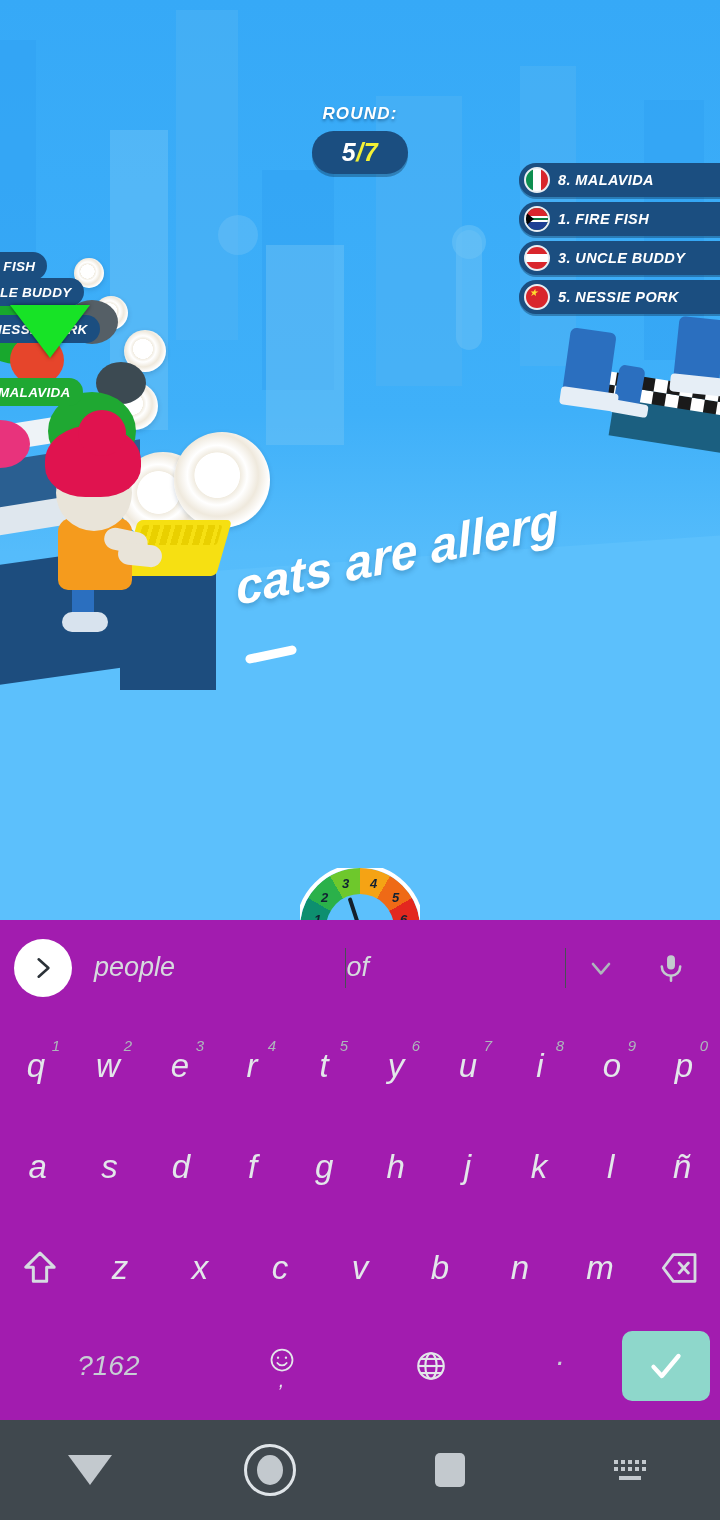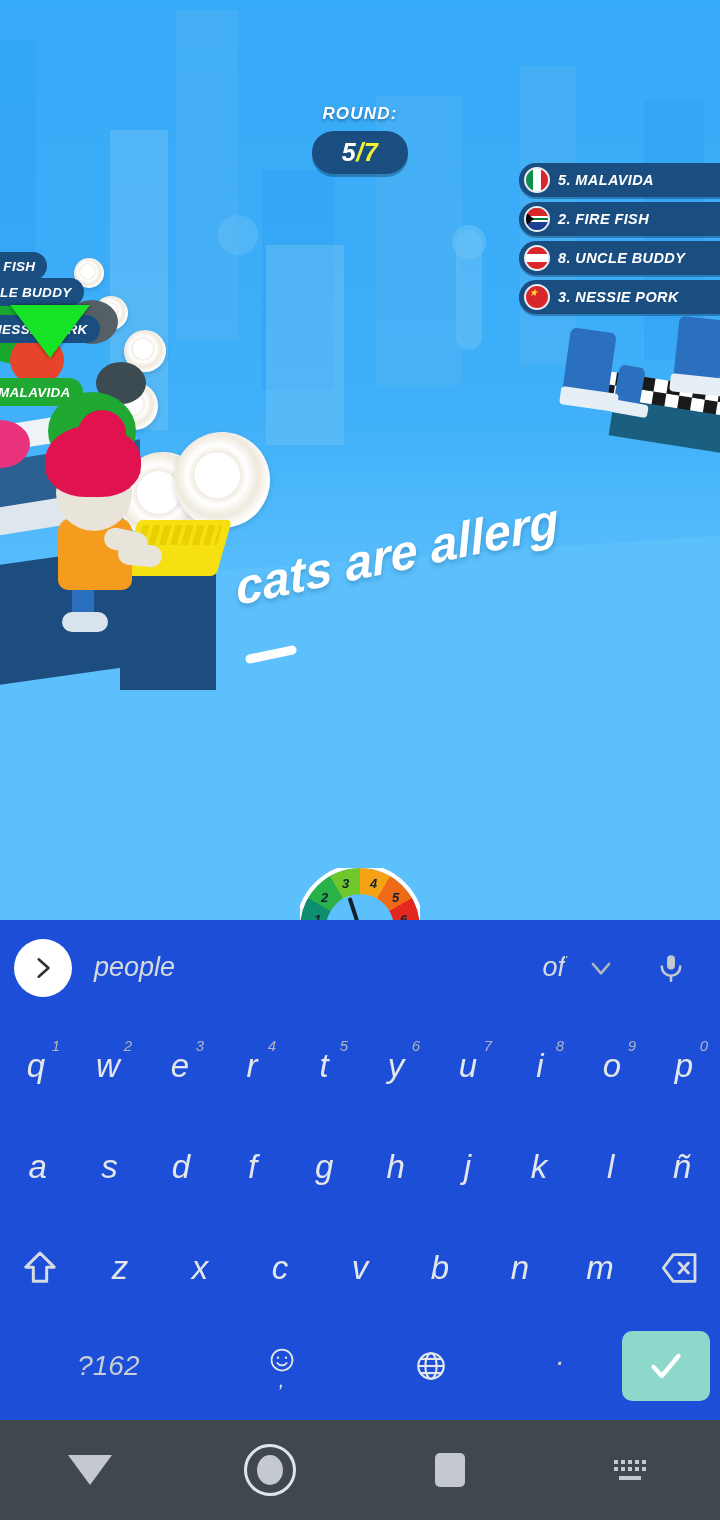--- a/index.html
+++ b/index.html
@@ -111,26 +111,26 @@
      background:repeating-linear-gradient(90deg,#fff 0 13px,#1a1a1a 13px 26px),
                 repeating-linear-gradient(90deg,#1a1a1a 0 13px,#fff 13px 26px);
      background-size:26px 13px;background-position:0 0,0 13px;background-repeat:repeat-x;
      transform:rotate(9deg);}
   .lane{position:absolute;left:612px;top:392px;width:210px;height:60px;background:#1b5f80;
         transform:rotate(9deg);z-index:10;}
   .shoe-big{position:absolute;background:#2b6fbf;border-radius:6px 6px 3px 3px;z-index:12;}
   .shoe-sole{position:absolute;background:#e6eef6;border-radius:4px;z-index:13;}
 
   
-  .kb{position:absolute;left:0;top:920px;width:720px;height:500px;background:#1d4ed8;}
+  .kb{position:absolute;left:0;top:920px;width:720px;height:500px;background:#a21caf;}
   .sugg{display:flex;align-items:center;height:95px;padding:0 14px;box-sizing:border-box;}
   .sugg-go{width:58px;height:58px;border-radius:50%;background:#fff;flex:0 0 58px;
            display:flex;align-items:center;justify-content:center;}
   .sugg-go svg{width:26px;height:26px;}
-  .sugg-word{flex:1;text-align:right;font-size:27px;color:#d6dade;}
+  .sugg-word{flex:1;text-align:left;font-size:27px;color:#d6dade;}
   .sugg-word.first{flex:1.15;text-align:left;padding-left:22px;}
   .sugg-div{width:1px;height:40px;background:#484f55;flex:0 0 1px;}
   .sugg-chev{flex:0 0 70px;display:flex;align-items:center;justify-content:center;}
   .sugg-mic{flex:0 0 70px;display:flex;align-items:center;justify-content:center;}
 
   .krow{display:flex;align-items:center;height:101px;}
   .key{flex:1;display:flex;align-items:center;justify-content:center;position:relative;
        font-size:33px;color:#e3e7ea;height:100%;}
   .key .sup{position:absolute;top:22px;font-size:15px;color:#aeb6bc;transform:translateX(20px);}
   .row2{padding:0 2px;}
@@ -188,33 +188,33 @@
     <div class="round-wrap">
       <div class="round-label">ROUND:</div>
       <div class="round-pill">
         <span>5</span><span class="den">/7</span>
       </div>
     </div>
 
     <div class="leaderboard">
       <div class="lb-row">
         <div class="flag flag-it"></div>
-        <div class="lb-name">5. MALAVIDA</div>
+        <div class="lb-name">8. MALAVIDA</div>
       </div>
       <div class="lb-row">
         <div class="flag flag-za"></div>
-        <div class="lb-name">2. FIRE FISH</div>
+        <div class="lb-name">1. FIRE FISH</div>
       </div>
       <div class="lb-row">
         <div class="flag flag-at"></div>
-        <div class="lb-name">8. UNCLE BUDDY</div>
+        <div class="lb-name">3. UNCLE BUDDY</div>
       </div>
       <div class="lb-row">
         <div class="flag flag-cn"></div>
-        <div class="lb-name">3. NESSIE PORK</div>
+        <div class="lb-name">5. NESSIE PORK</div>
       </div>
     </div>
 
     <div class="lane"></div>
     <div class="checker"></div>
     <div class="shoe-big" style="left:566px;top:330px;width:46px;height:72px;transform:rotate(8deg);"></div>
     <div class="shoe-sole" style="left:560px;top:390px;width:58px;height:18px;transform:rotate(8deg);"></div>
     <div class="shoe-big" style="left:676px;top:318px;width:46px;height:70px;transform:rotate(6deg);"></div>
     <div class="shoe-sole" style="left:670px;top:376px;width:56px;height:18px;transform:rotate(6deg);"></div>
     <div class="shoe-big" style="left:616px;top:366px;width:26px;height:46px;transform:rotate(10deg);"></div>

